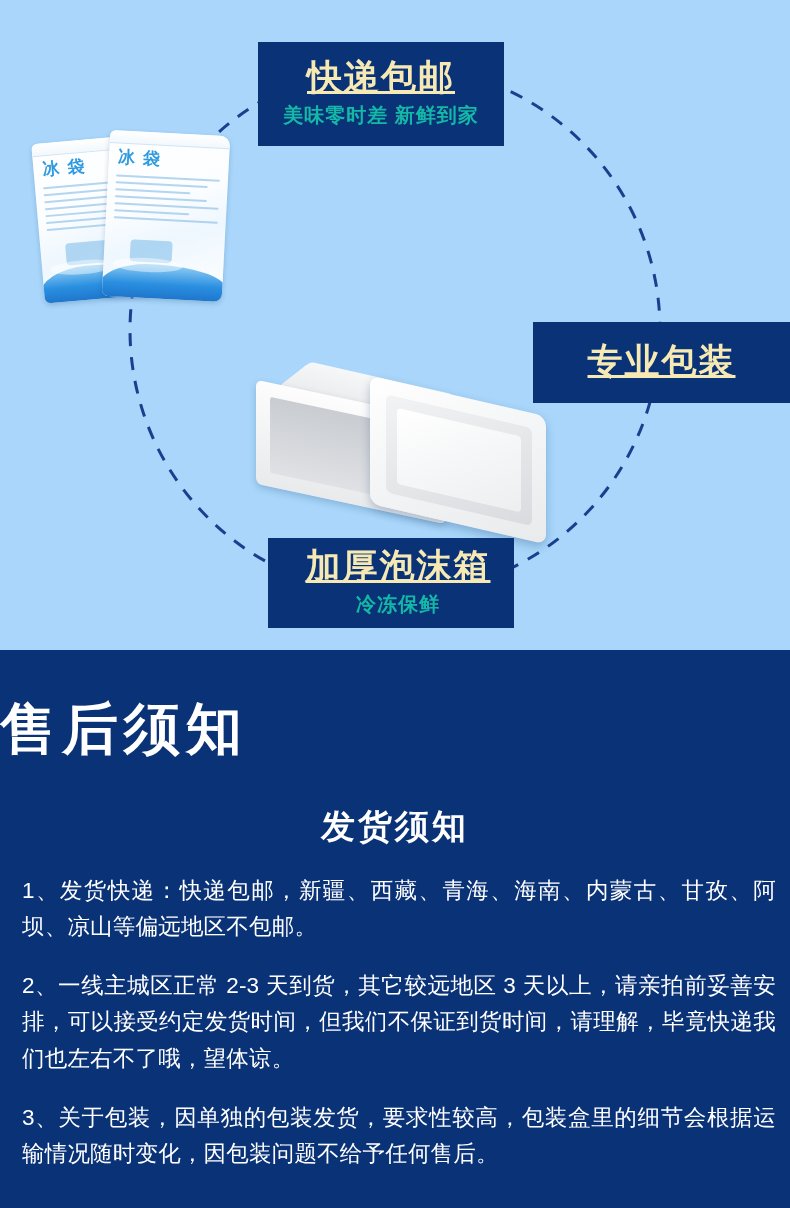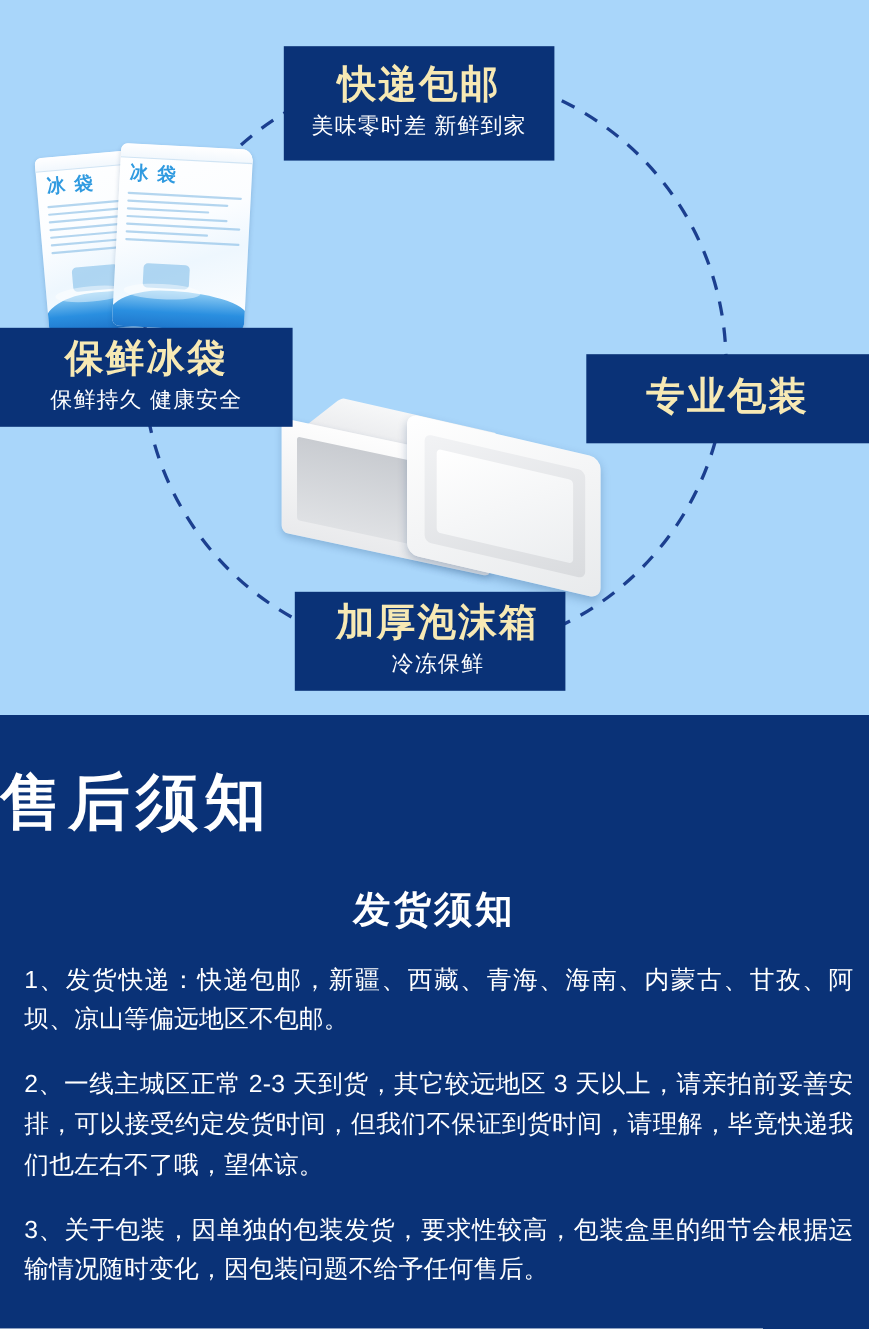--- a/index.html
+++ b/index.html
@@ -50,25 +50,26 @@
     justify-content: center;
     padding: 6px 14px 10px 14px;
   }
   .label-title {
     color: #f7e9b4;
     font-size: 35px;
     font-weight: bold;
     letter-spacing: 2px;
     line-height: 1.18;
     white-space: nowrap;
+    text-decoration: underline;
   }
   .label-sub {
-    color: #ffffff;
+    color: #14b8a6;
     font-size: 20px;
-    font-weight: normal;
+    font-weight: bold;
     letter-spacing: 1px;
     line-height: 1.3;
     margin-top: 4px;
     white-space: nowrap;
   }
 
   #box-express   { left: 258px; top: 42px;  width: 246px; height: 104px; }
   #box-icepack   { left: 0px;   top: 298px; width: 266px; height: 90px;  align-items: center; }
   #box-packaging { left: 533px; top: 322px; width: 257px; height: 81px;  }
   #box-foam      { left: 268px; top: 538px; width: 246px; height: 90px; padding-left: 28px;  }
@@ -296,24 +297,20 @@
       <div class="foam-top"></div>
       <div class="foam-body"></div>
       <div class="foam-lid"></div>
     </div>
 
     <div class="label-box" id="box-express">
       <div class="label-title">快递包邮</div>
       <div class="label-sub">美味零时差 新鲜到家</div>
     </div>
 
-    <div class="label-box" id="box-icepack">
-      <div class="label-title">保鲜冰袋</div>
-      <div class="label-sub">保鲜持久 健康安全</div>
-    </div>
 
     <div class="label-box" id="box-packaging">
       <div class="label-title">专业包装</div>
     </div>
 
     <div class="label-box" id="box-foam">
       <div class="label-title">加厚泡沫箱</div>
       <div class="label-sub">冷冻保鲜</div>
     </div>
 

